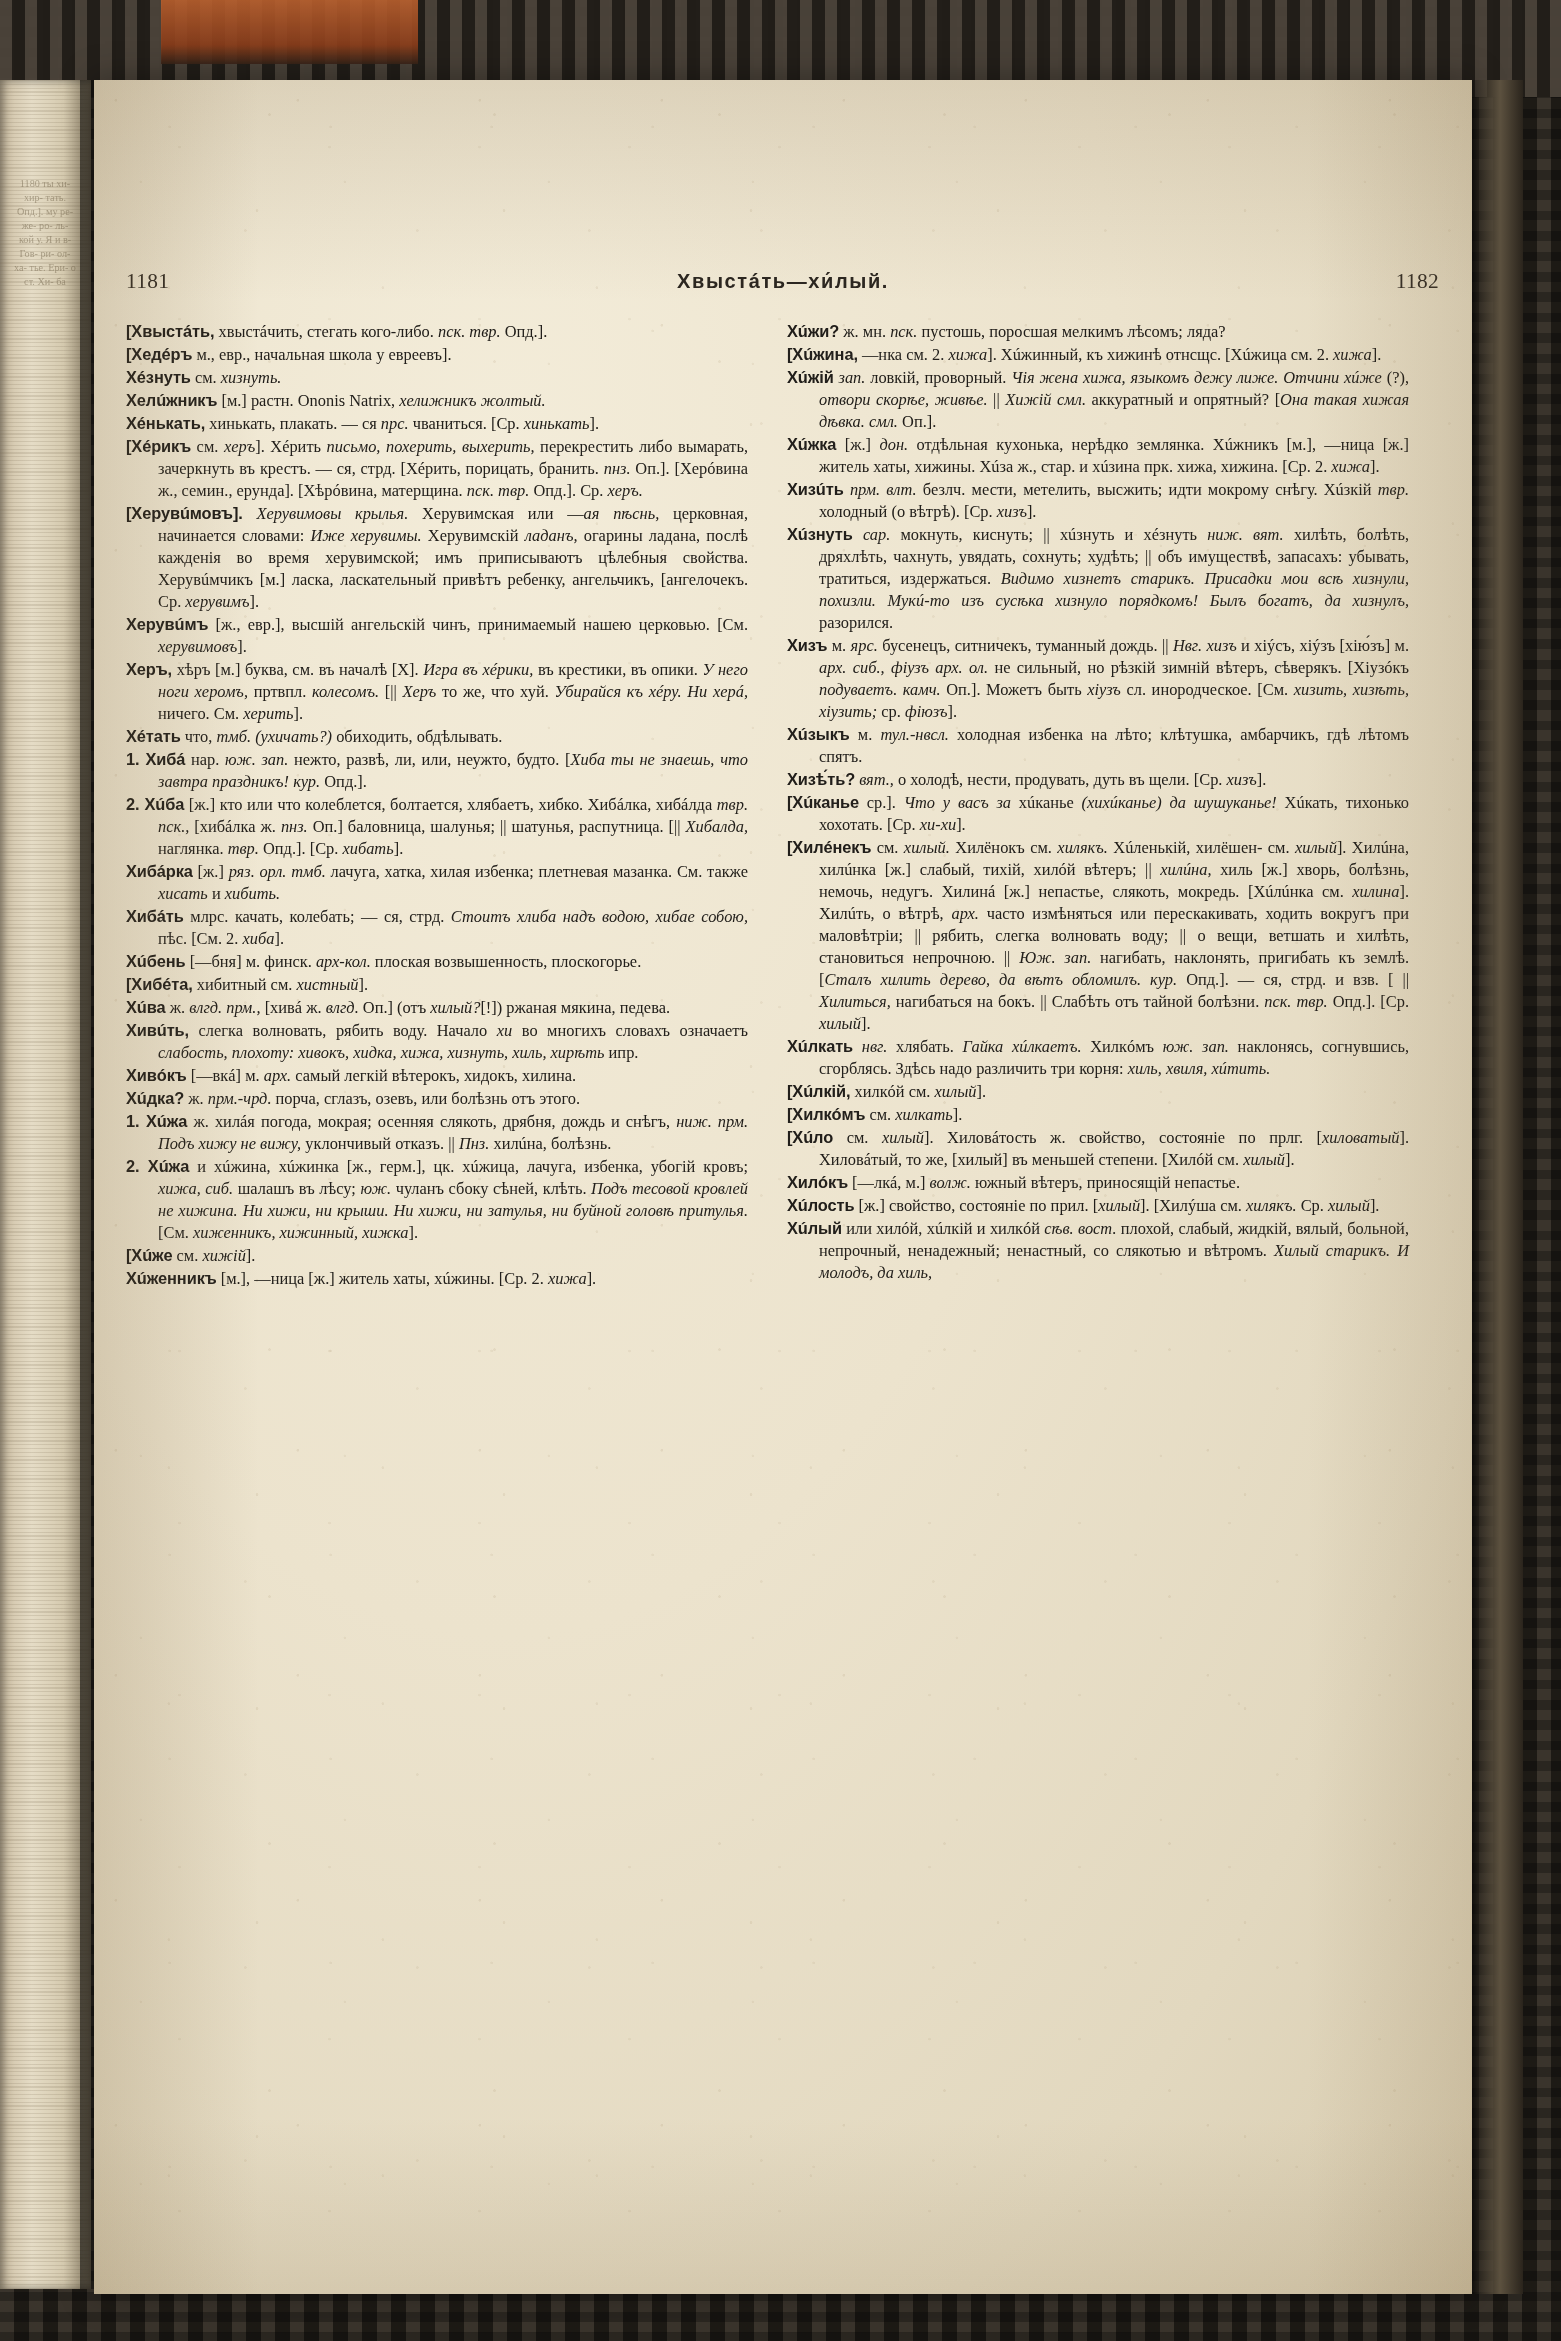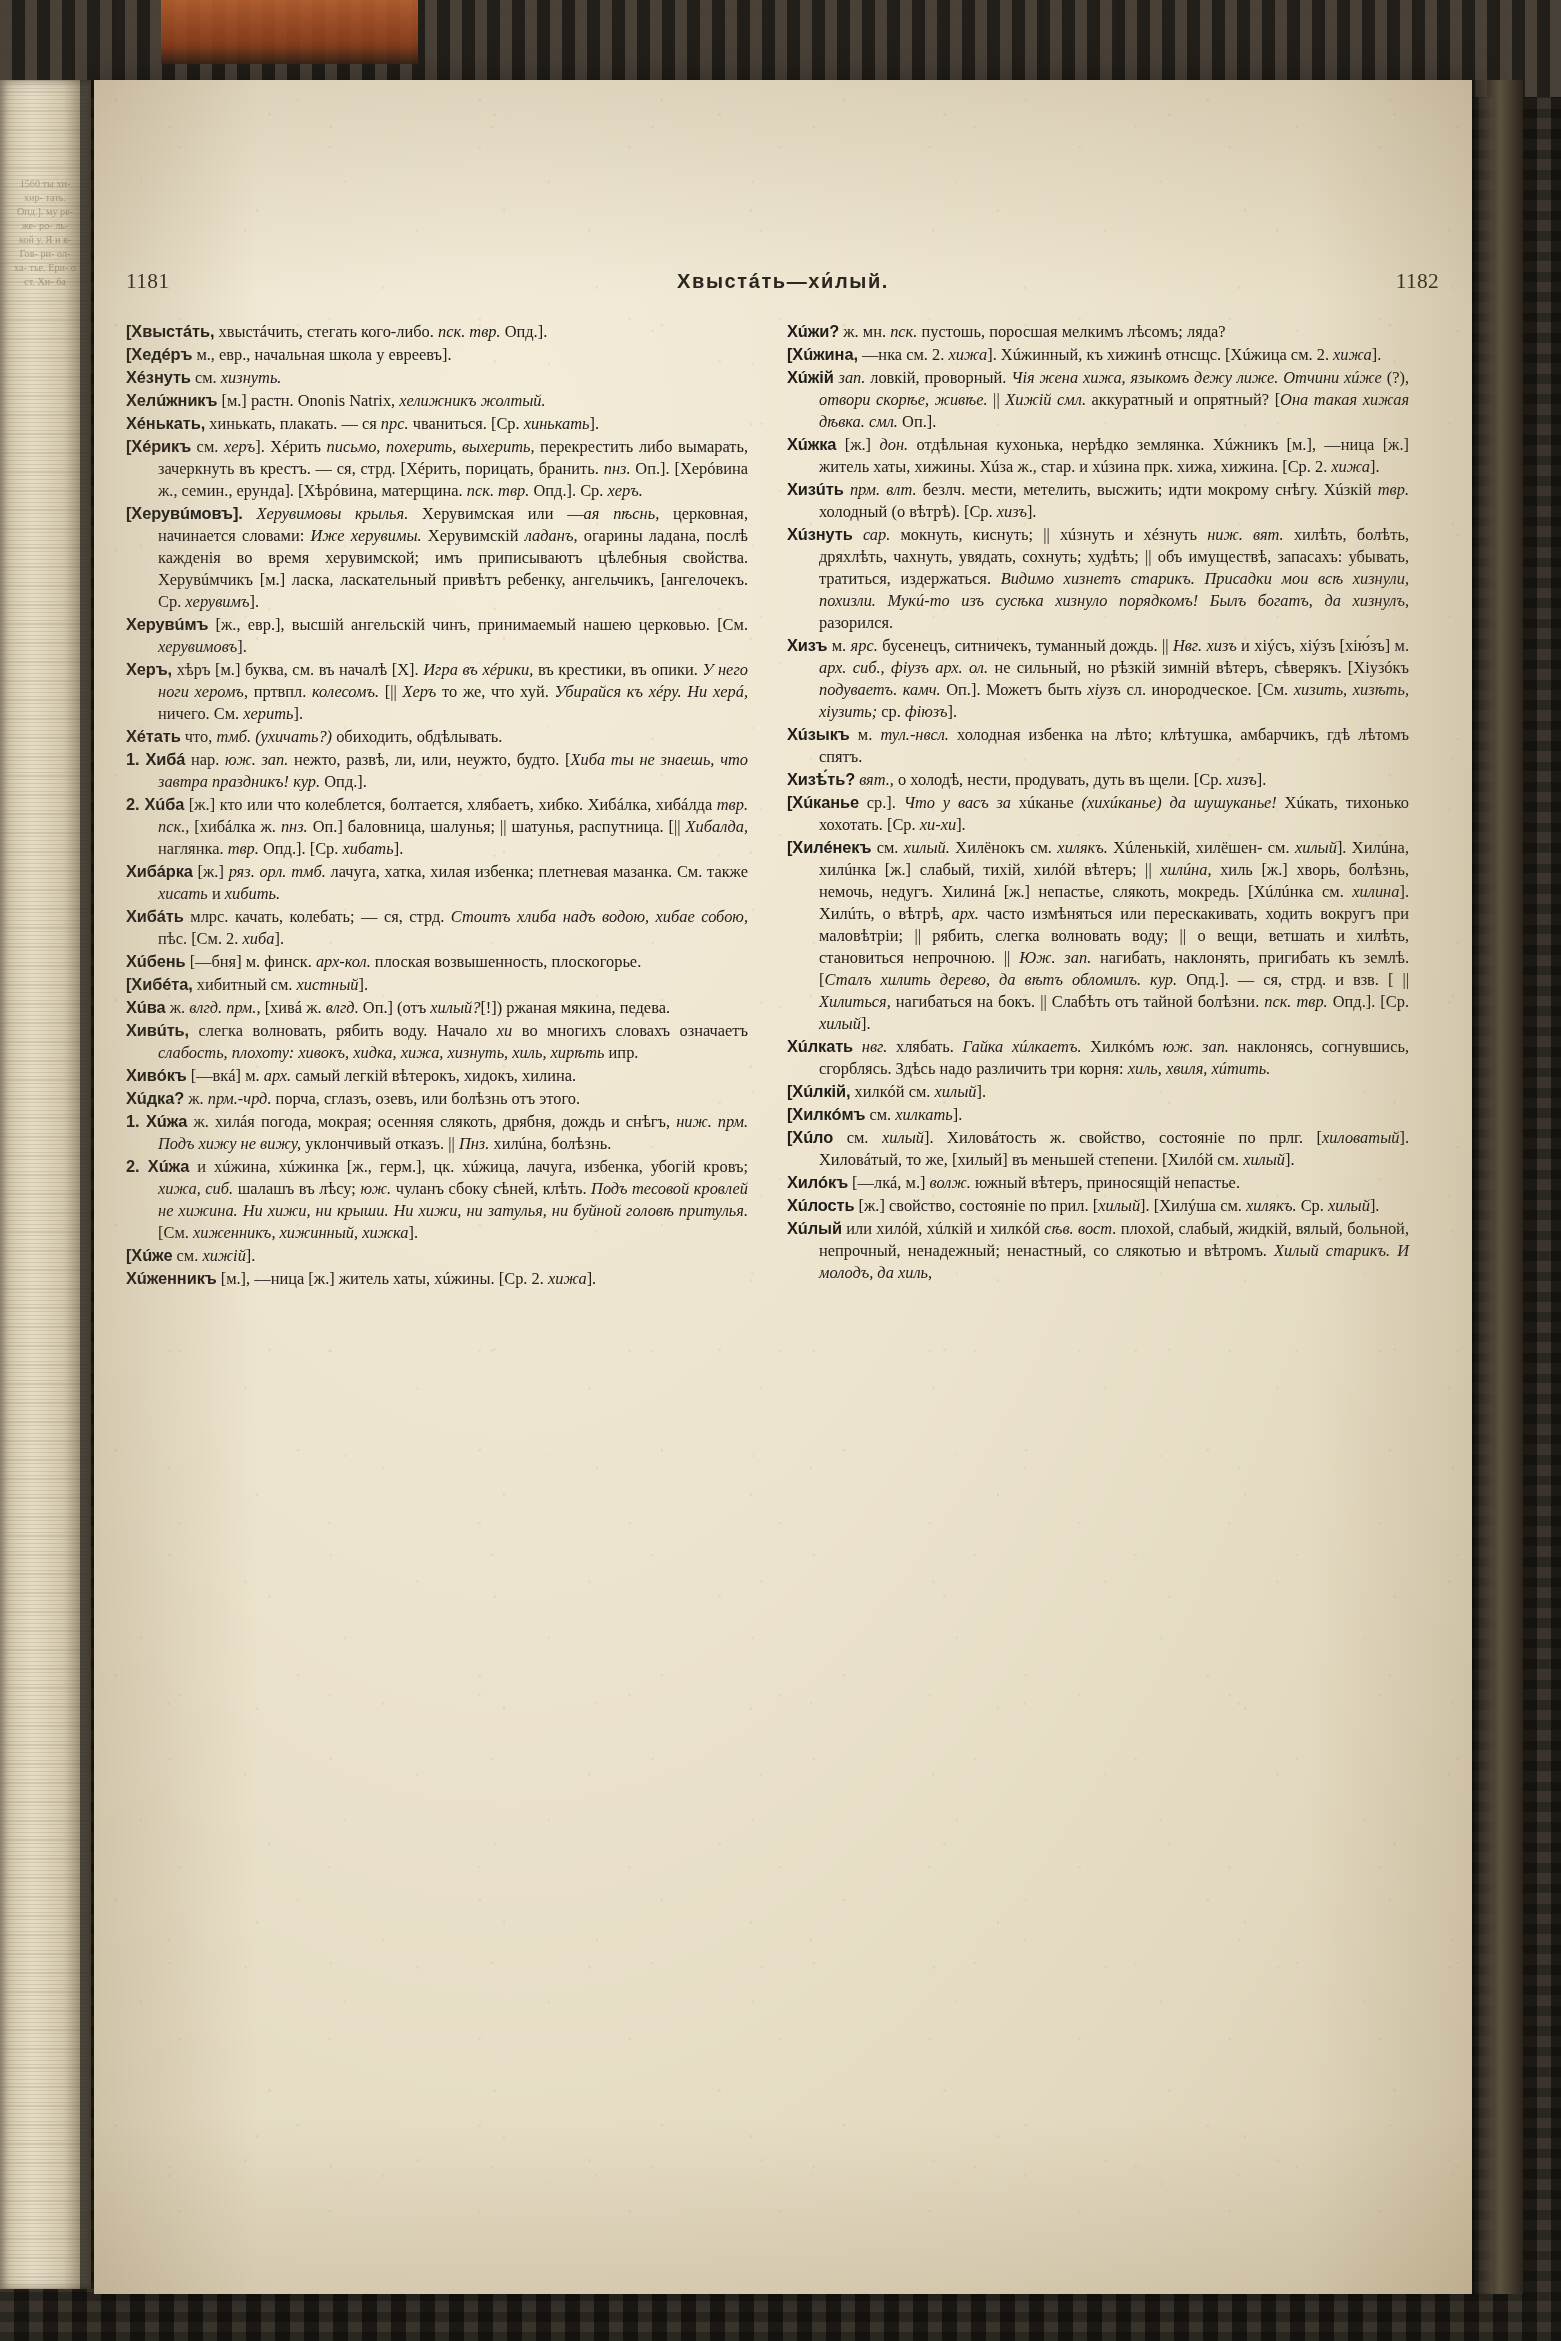--- a/index.html
+++ b/index.html
@@ -136,21 +136,21 @@
 <body>
 
 <div id="page">
 
   <div class="backdrop"></div>
   <div class="cloth-top"></div>
   <div class="spine-red"></div>
 
   <div class="edge-block"></div>
   <div class="edge-shadow"></div>
-  <div class="margin-ghost">1560 ты хи- хир- тать. Опд.]. му ре- же- ро- ль- кой у. Я и в- Гов- ри- ол- ха- тье. Ери- о ст. Хи- ба</div>
+  <div class="margin-ghost">1180 ты хи- хир- тать. Опд.]. му ре- же- ро- ль- кой у. Я и в- Гов- ри- ол- ха- тье. Ери- о ст. Хи- ба</div>
 
   <div class="leaf">
     <div class="content">
 
       <div class="runhead">
         <div class="folio left">1181</div>
         <div class="runtitle">Хвыстáть—хи́лый.</div>
         <div class="folio right">1182</div>
       </div>
 

